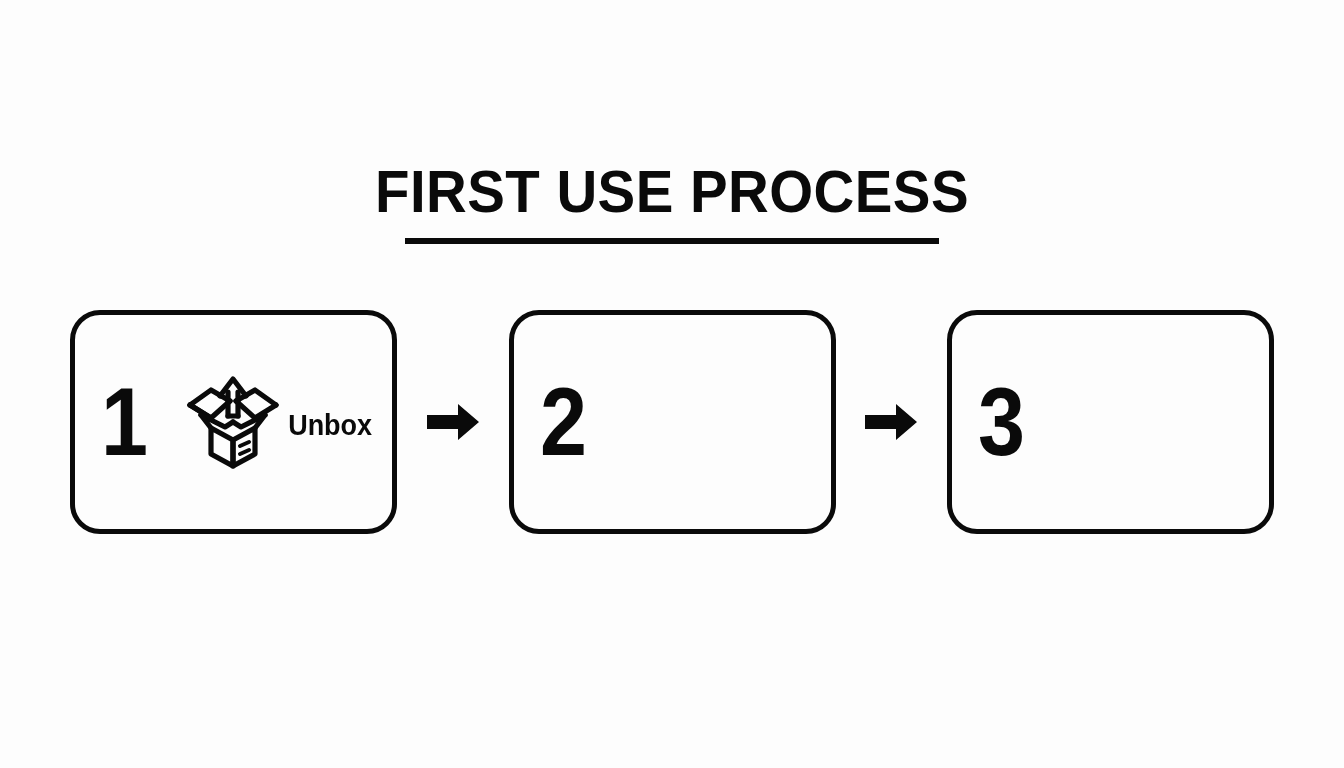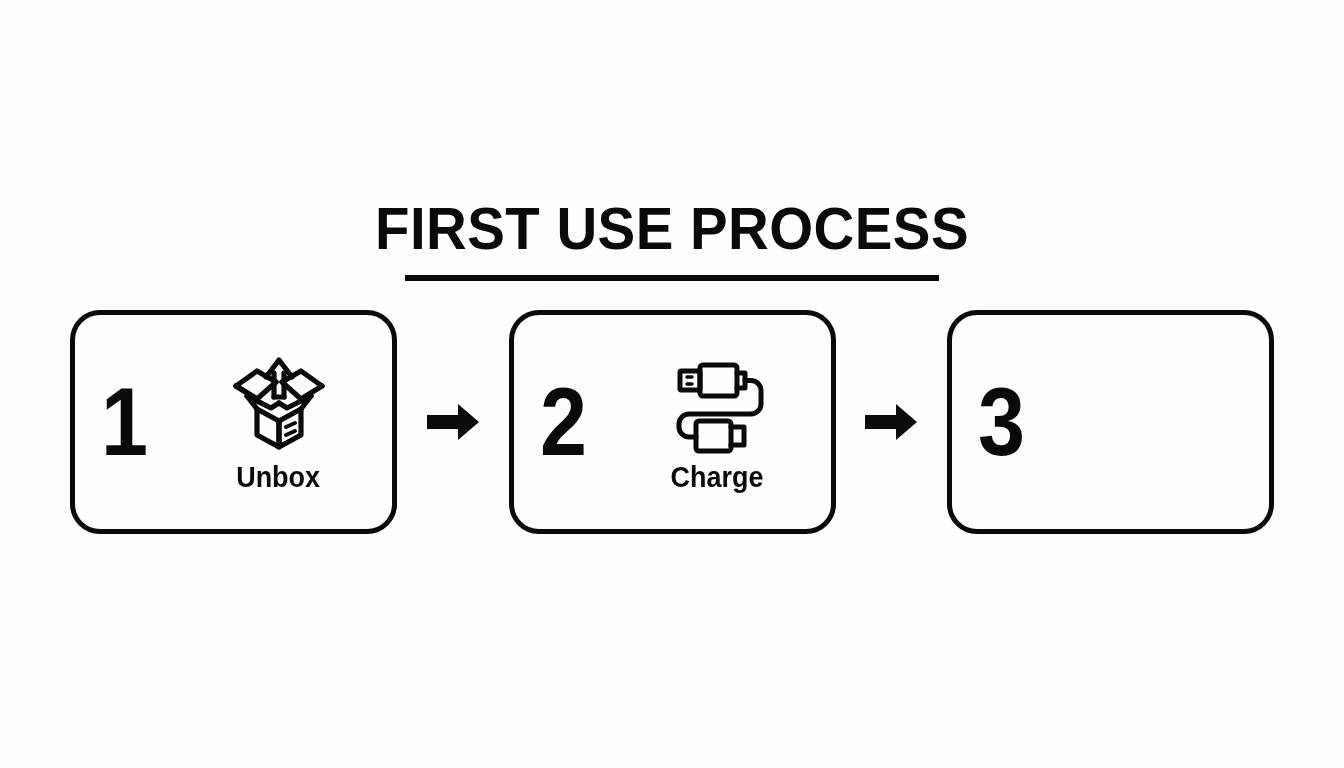--- a/index.html
+++ b/index.html
@@ -21,21 +21,20 @@
     background: #fdfdfd;
   }
 
   
   .title-block {
     position: absolute;
     left: 0;
     top: 160px;
     width: 1344px;
     text-align: center;
-    margin-top: 37px;
   }
   .title-text {
     font-family: "Liberation Sans", sans-serif;
     font-weight: bold;
     font-size: 60px;
     line-height: 64px;
     letter-spacing: 0.5px;
     color: #0a0a0a;
     transform: scaleX(0.94);
     transform-origin: center;
@@ -83,22 +82,23 @@
     margin-left: 26px;
     transform: scaleX(0.88);
     transform-origin: left center;
     width: 72px;
     text-align: left;
   }
 
   .step-right {
     flex: 1;
     display: flex;
-    flex-direction: column;
+    flex-direction: row;
     align-items: center;
+    justify-content: center;
     margin-right: 8px;
   }
 
   .step-icon {
     width: 104px;
     height: 104px;
     display: block;
   }
 
   .step-label {
@@ -170,43 +170,20 @@
         <div class="step-label">Unbox</div>
       </div>
     </div>
 
     <svg class="arrow" viewBox="0 0 56 44">
       <path d="M2 15 L33 15 L33 4 L54 22 L33 40 L33 29 L2 29 Z" fill="#0a0a0a"></path>
     </svg>
 
     <div class="step-card">
       <div class="step-number">2</div>
-      <div class="step-right">
-        <svg class="step-icon" viewBox="0 0 104 104">
-          <g fill="none" stroke="#0a0a0a" stroke-width="5" stroke-linejoin="round" stroke-linecap="round">
-
-            <rect x="15" y="20" width="20" height="19" rx="1.5"></rect>
-
-            <rect x="35" y="14" width="37" height="31" rx="3"></rect>
-
-            <path d="M72 22 L80 22 L80 37 L72 37"></path>
-
-            <path d="M80 29.5 L86 29.5 A10 10 0 0 1 96 39.5 L96 53 A10 10 0 0 1 86 63 L24 63
-                     A10 10 0 0 0 14 73 L14 76 A10 10 0 0 0 24 86 L31 86" stroke-width="5"></path>
-
-            <rect x="31" y="70" width="35" height="30" rx="3"></rect>
-
-            <path d="M66 76 L79 76 L79 94 L66 94"></path>
-
-            <path d="M22 26 L27 26" stroke-width="3.4"></path>
-            <path d="M22 33 L27 33" stroke-width="3.4"></path>
-          </g>
-        </svg>
-        <div class="step-label">Charge</div>
-      </div>
     </div>
 
     <svg class="arrow" viewBox="0 0 56 44">
       <path d="M2 15 L33 15 L33 4 L54 22 L33 40 L33 29 L2 29 Z" fill="#0a0a0a"></path>
     </svg>
 
     <div class="step-card">
       <div class="step-number">3</div>
     </div>
 

